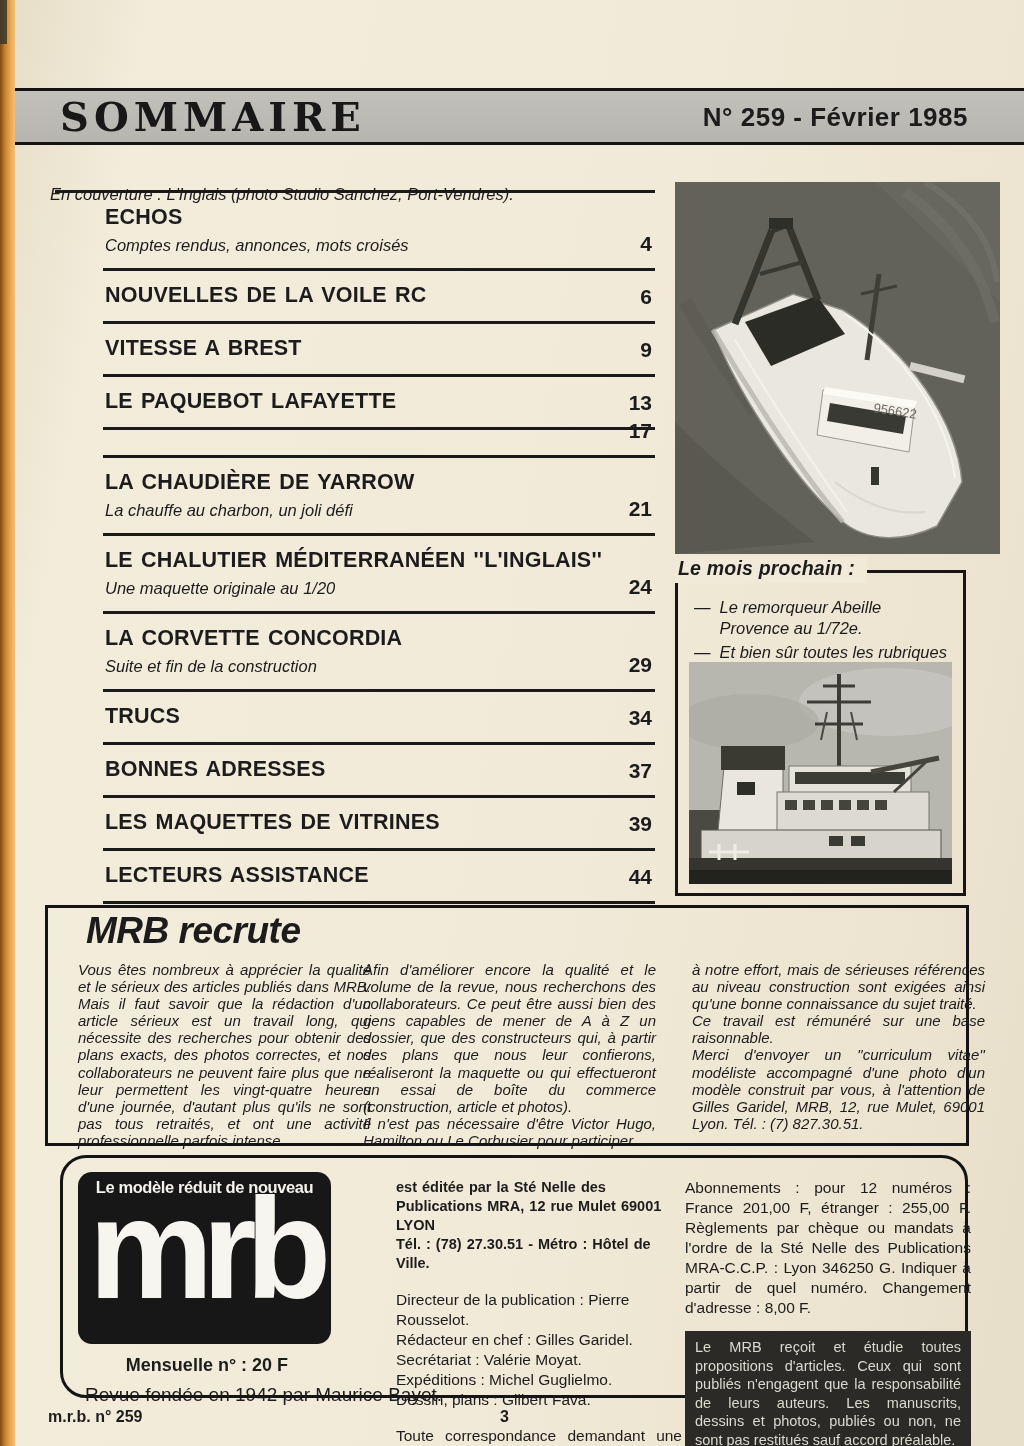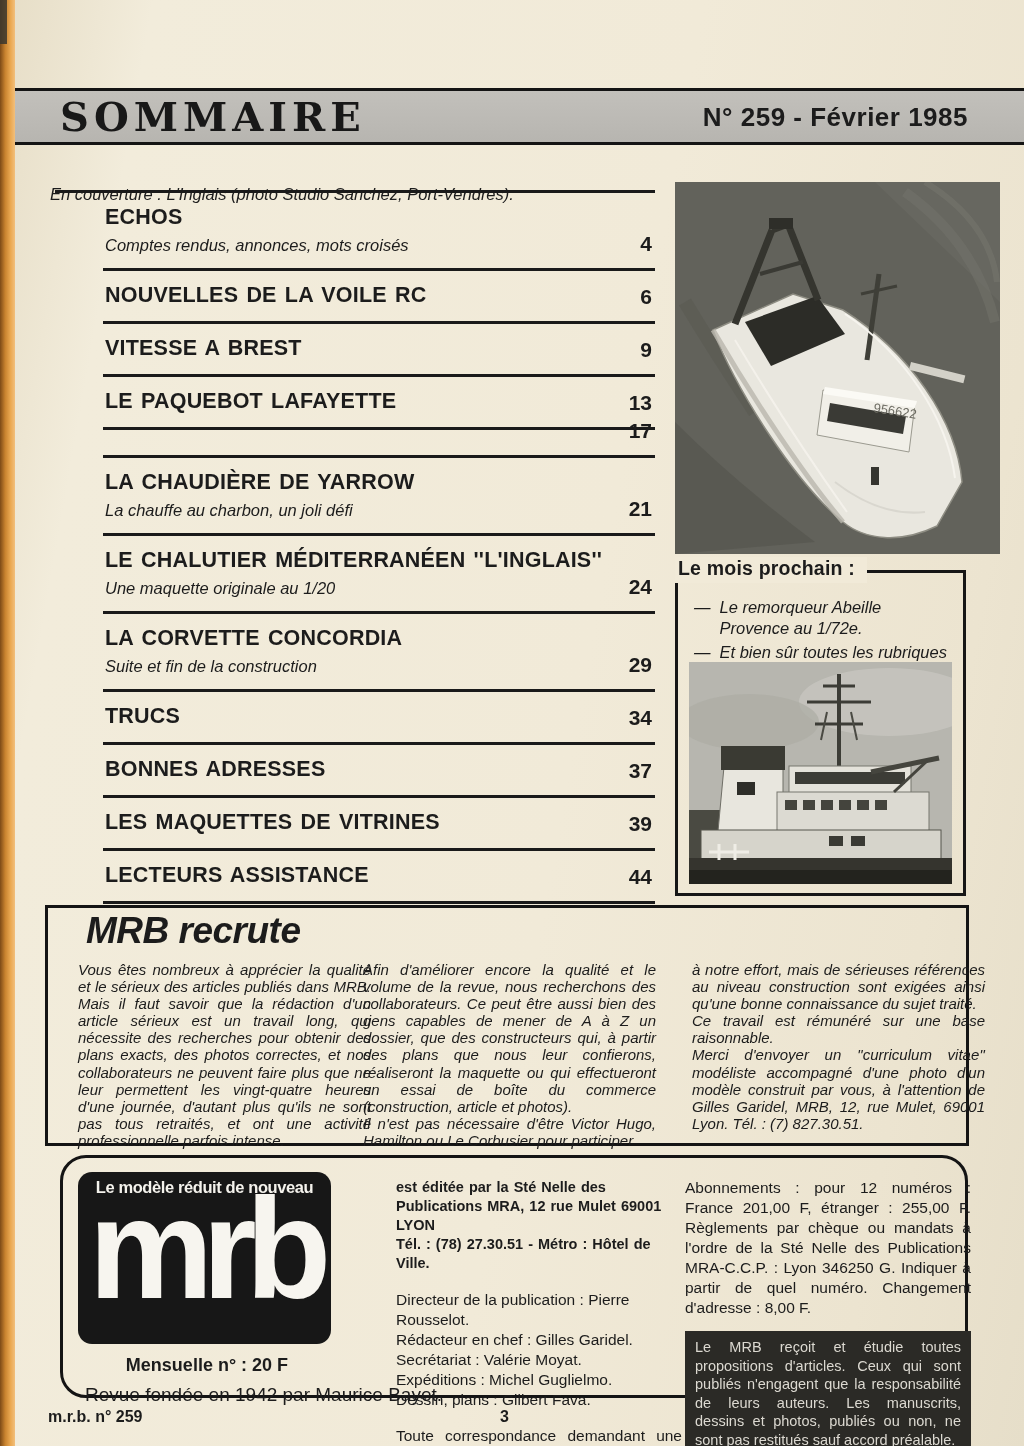--- a/index.html
+++ b/index.html
@@ -28,21 +28,21 @@
   .toc { position:absolute; left:55px; top:190px; width:600px; border-top:3px solid #1a1a1a; }
   .toc-entry { position:relative; border-bottom:3px solid #1a1a1a; padding:12px 0 13px 2px;margin-left:48px; }
   .toc-title { font-weight:bold; font-size:21.5px; line-height:25px; word-spacing:2px; letter-spacing:.2px; }
   .toc-sub { font-style:italic; font-size:16.5px; line-height:19px; margin-top:6px; }
   .toc-page { position:absolute; right:3px; bottom:12px; font-weight:bold; font-size:21px; }
 
   
   .photo-top { position:absolute; left:675px; top:182px; width:325px; height:372px; }
   .next-month { position:absolute; left:675px; top:570px; width:291px; height:326px; border:3px solid #161616; }
   .nm-title { position:absolute; top:-16px; left:-3px; background:#f1ead8; padding:0 12px 3px 3px;
-    font-weight:bold; font-size:19.5px; letter-spacing:.2px; }
+    font-weight:bold; font-style:italic; font-size:19.5px; letter-spacing:.2px; }
   .nm-list { margin:24px 10px 0 16px; }
   .nm-item { display:flex; gap:9px; font-style:italic; font-size:16.5px; line-height:21px; margin-bottom:3px; }
   .nm-item .dash { flex:0 0 auto; }
   .photo-bottom { position:absolute; left:11px; bottom:9px; width:263px; height:222px; }
 
   
   .recruit { position:absolute; left:45px; top:905px; width:924px; height:241px; border:3px solid #141414; }
   .recruit-title { position:absolute; left:38px; top:2px; font-weight:bold; font-style:italic;
     font-size:37px; letter-spacing:-.5px; }
   .recruit-col { position:absolute; top:53px; width:293px; font-style:italic; font-size:15px;

